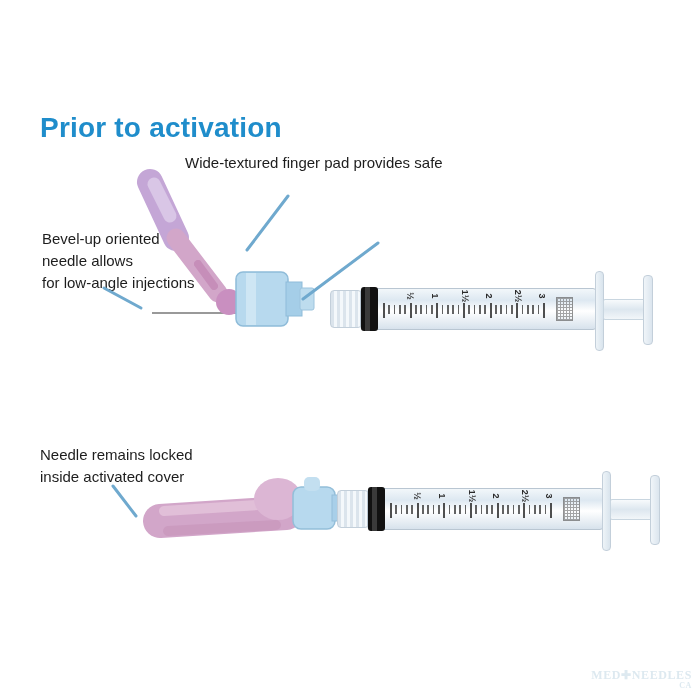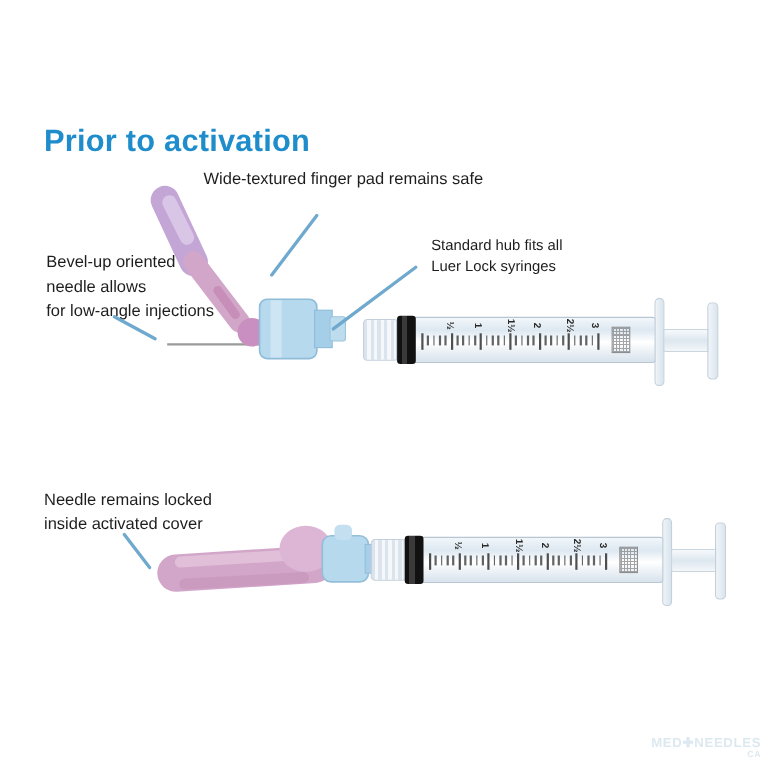--- a/index.html
+++ b/index.html
@@ -66,39 +66,36 @@
   .syringe .thumb {
     position:absolute; left:313px; top:12px; width:10px; height:70px;
     border-radius:4px; border:1px solid #c3cfda;
     background:linear-gradient(90deg,#f0f5f9,#dbe5ee);
   }
 
   .watermark {
     position:absolute; right:8px; bottom:10px; text-align:right;
     color:#dde9f0; font-weight:bold; letter-spacing:0.6px; line-height:1;
     user-select:none;
+    font-family:Liberation Serif, serif;
   }
   .watermark .wm-main { font-size:12px; }
   .watermark .wm-sub  { font-size:8px; margin-top:1px; }
 </style>
 </head>
 <body>
 
 <div id="stage">
 
   <div class="heading" style="left:40px; top:112px;">Prior to activation</div>
 
   <div class="ann ann-lg" style="left:185px; top:152px;">
-    <div>Wide-textured finger pad remains safe</div>
-  </div>
-
-  <div class="ann ann-sm" style="left:392px; top:214px;">
-    <div>Standard hub fits all</div>
-    <div>Luer Lock syringes</div>
-  </div>
+    <div>Wide-textured finger pad provides safe</div>
+  </div>
+
 
   <div class="ann ann-lg" style="left:42px; top:228px;">
     <div>Bevel-up oriented</div>
     <div>needle allows</div>
     <div>for low-angle injections</div>
   </div>
 
   <svg class="device" style="left:110px; top:160px;" width="230" height="180" viewBox="0 0 230 180">
 
     <line x1="42" y1="153" x2="130" y2="153" stroke-width="2" stroke="#999999"></line>

